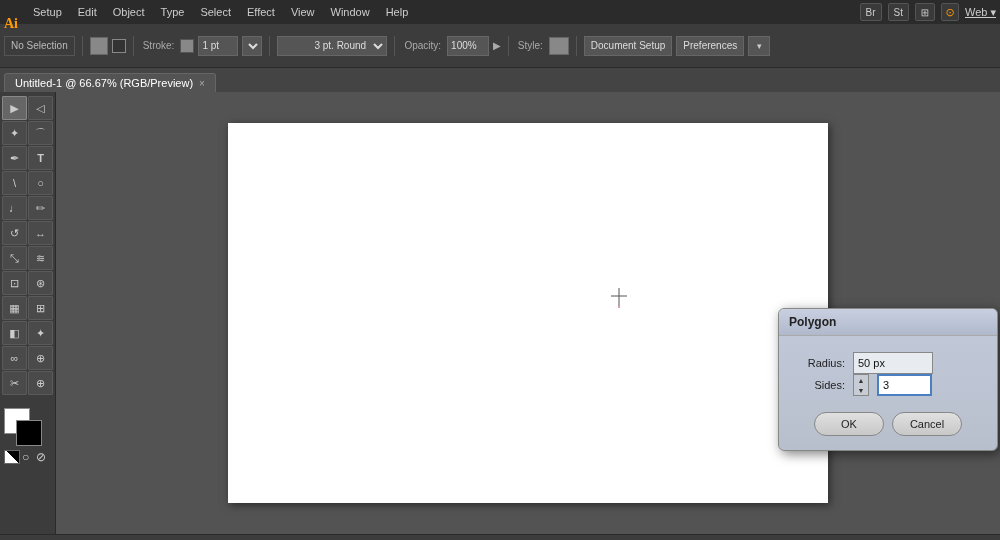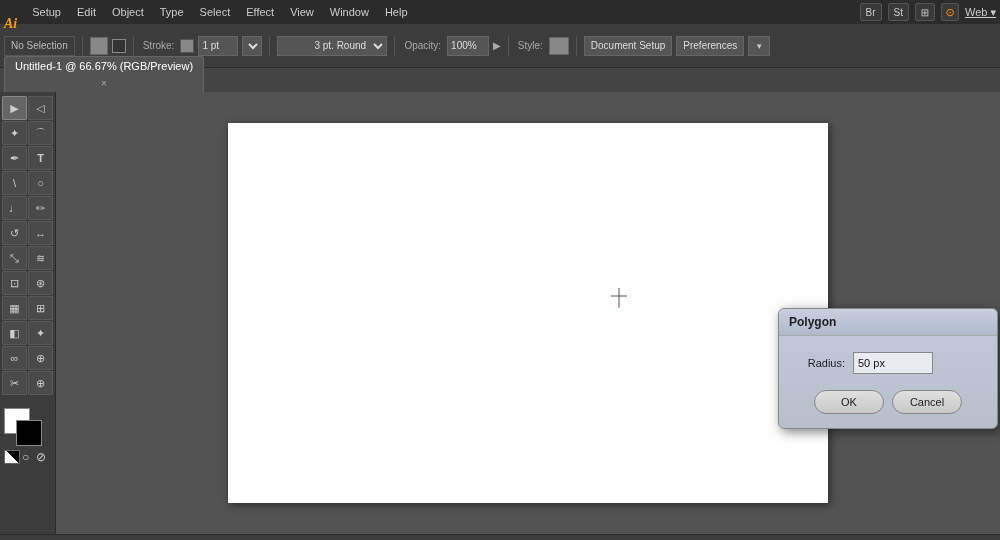--- a/index.html
+++ b/index.html
@@ -20,21 +20,20 @@
       align-items: center;
       background: #2b2b2b;
       height: 24px;
       padding: 0 4px;
       gap: 2px;
     }
     #app-logo {
       color: #ff9a00;
       font-weight: bold;
       font-size: 14px;
-      font-style: italic;
       margin-right: 6px;
       font-family: Georgia, serif;
       line-height: 1;
       margin-top: 24px;
     }
     .menu-item {
       color: #ccc;
       font-size: 11px;
       padding: 2px 7px;
       cursor: pointer;
@@ -147,21 +146,20 @@
       border: 1px solid #666;
       border-bottom: none;
       padding: 3px 10px;
       font-size: 11px;
       color: #ddd;
       cursor: pointer;
       display: flex;
       align-items: center;
       gap: 6px;
       border-radius: 3px 3px 0 0;
-      flex-direction: column;
     }
     .tab.active {
       background: #535353;
       color: #fff;
     }
     .tab-close {
       font-size: 10px;
       color: #aaa;
       cursor: pointer;
     }
@@ -477,20 +475,28 @@
     <div id="dialog-overlay">
       <div id="polygon-dialog">
         <div id="dialog-titlebar">
           <span>Polygon</span>
         </div>
         <div id="dialog-body">
           <div class="dialog-row">
             <span class="dialog-label">Radius:</span>
             <input class="dialog-field" type="text" value="50 px" readonly="" style="width: 80px;">
           </div>
+          <div class="dialog-row">
+            <span class="dialog-label">Sides:</span>
+            <div class="spinner">
+              <div class="spinner-btn">▲</div>
+              <div class="spinner-btn">▼</div>
+            </div>
+            <input class="dialog-field dialog-field-active" type="text" value="3" style="width: 55px;">
+          </div>
         </div>
         <div id="dialog-buttons">
           <button class="dialog-btn">OK</button>
           <button class="dialog-btn">Cancel</button>
         </div>
       </div>
     </div>
   </div>
 </div>
 

